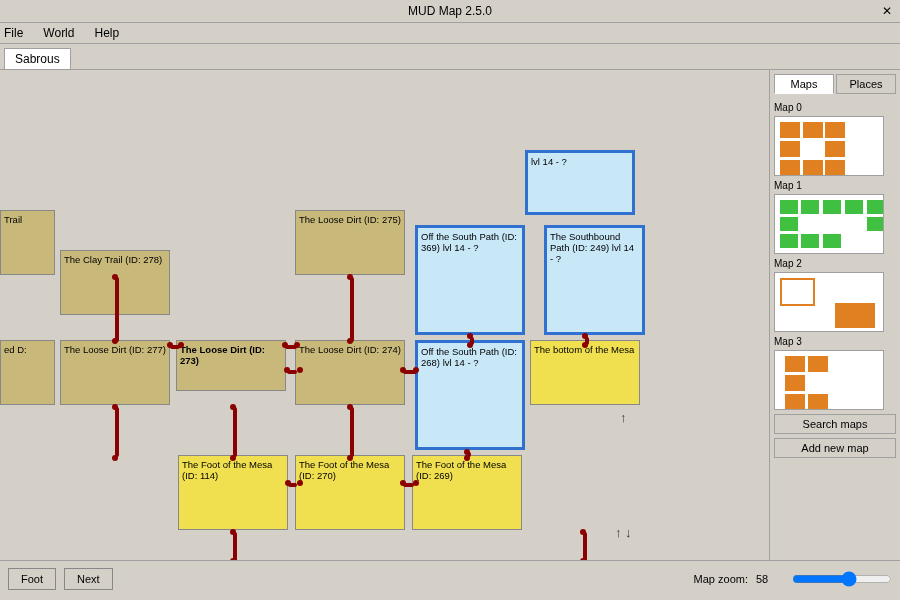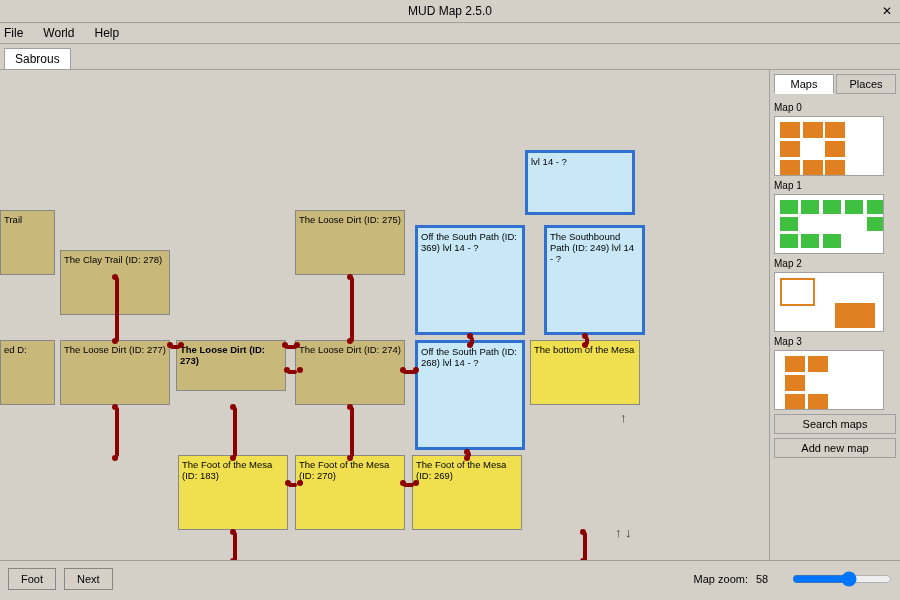--- a/index.html
+++ b/index.html
@@ -212,21 +212,21 @@
       <div class="room room-tan" style="left: 295px; top: 140px; width: 110px; height: 65px;">The Loose Dirt (ID: 275)</div>
       <div class="room room-blue-outline" style="left: 525px; top: 80px; width: 110px; height: 65px;">lvl 14 - ?</div>
       <div class="room room-blue-outline" style="left: 415px; top: 155px; width: 110px; height: 110px;">Off the South Path (ID: 369) lvl 14 - ?</div>
       <div class="room room-blue-outline" style="left: 544px; top: 155px; width: 101px; height: 110px;">The Southbound Path (ID: 249) lvl 14 - ?</div>
       <div class="room room-tan" style="left: 60px; top: 270px; width: 110px; height: 65px;">The Loose Dirt (ID: 277)</div>
       <div class="room room-tan" style="left: 176px; top: 270px; width: 110px; height: 51px; font-weight: bold;">The Loose Dirt (ID: 273)</div>
       <div class="room room-tan" style="left: 295px; top: 270px; width: 110px; height: 65px;">The Loose Dirt (ID: 274)</div>
       <div class="room room-blue-outline" style="left: 415px; top: 270px; width: 110px; height: 110px;">Off the South Path (ID: 268) lvl 14 - ?</div>
       <div class="room room-yellow" style="left: 530px; top: 270px; width: 110px; height: 65px;">The bottom of the Mesa</div>
       <div class="room room-tan" style="left: 0px; top: 270px; width: 55px; height: 65px;">ed D:</div>
-      <div class="room room-yellow" style="left: 178px; top: 385px; width: 110px; height: 75px;">The Foot of the Mesa (ID: 183)</div>
+      <div class="room room-yellow" style="left: 178px; top: 385px; width: 110px; height: 75px;">The Foot of the Mesa (ID: 114)</div>
       <div class="room room-yellow" style="left: 295px; top: 385px; width: 110px; height: 75px;">The Foot of the Mesa (ID: 270)</div>
       <div class="room room-yellow" style="left: 412px; top: 385px; width: 110px; height: 75px;">The Foot of the Mesa (ID: 269)</div>
       <div style="position: absolute; background: rgb(139, 0, 0); border-radius: 2px; left: 115px; top: 207px; width: 4px; height: 65px;"></div>
       <div style="position: absolute; background: rgb(139, 0, 0); border-radius: 2px; left: 350px; top: 207px; width: 4px; height: 65px;"></div>
       <div style="position: absolute; background: rgb(139, 0, 0); border-radius: 2px; left: 470px; top: 267px; width: 4px; height: 8px;"></div>
       <div style="position: absolute; background: rgb(139, 0, 0); border-radius: 2px; left: 585px; top: 267px; width: 4px; height: 8px;"></div>
       <div style="position: absolute; background: rgb(139, 0, 0); border-radius: 2px; left: 115px; top: 337px; width: 4px; height: 50px;"></div>
       <div style="position: absolute; background: rgb(139, 0, 0); border-radius: 2px; left: 233px; top: 337px; width: 4px; height: 50px;"></div>
       <div style="position: absolute; background: rgb(139, 0, 0); border-radius: 2px; left: 350px; top: 337px; width: 4px; height: 50px;"></div>
       <div style="position: absolute; background: rgb(139, 0, 0); border-radius: 2px; left: 467px; top: 382px; width: 4px; height: 5px;"></div>

